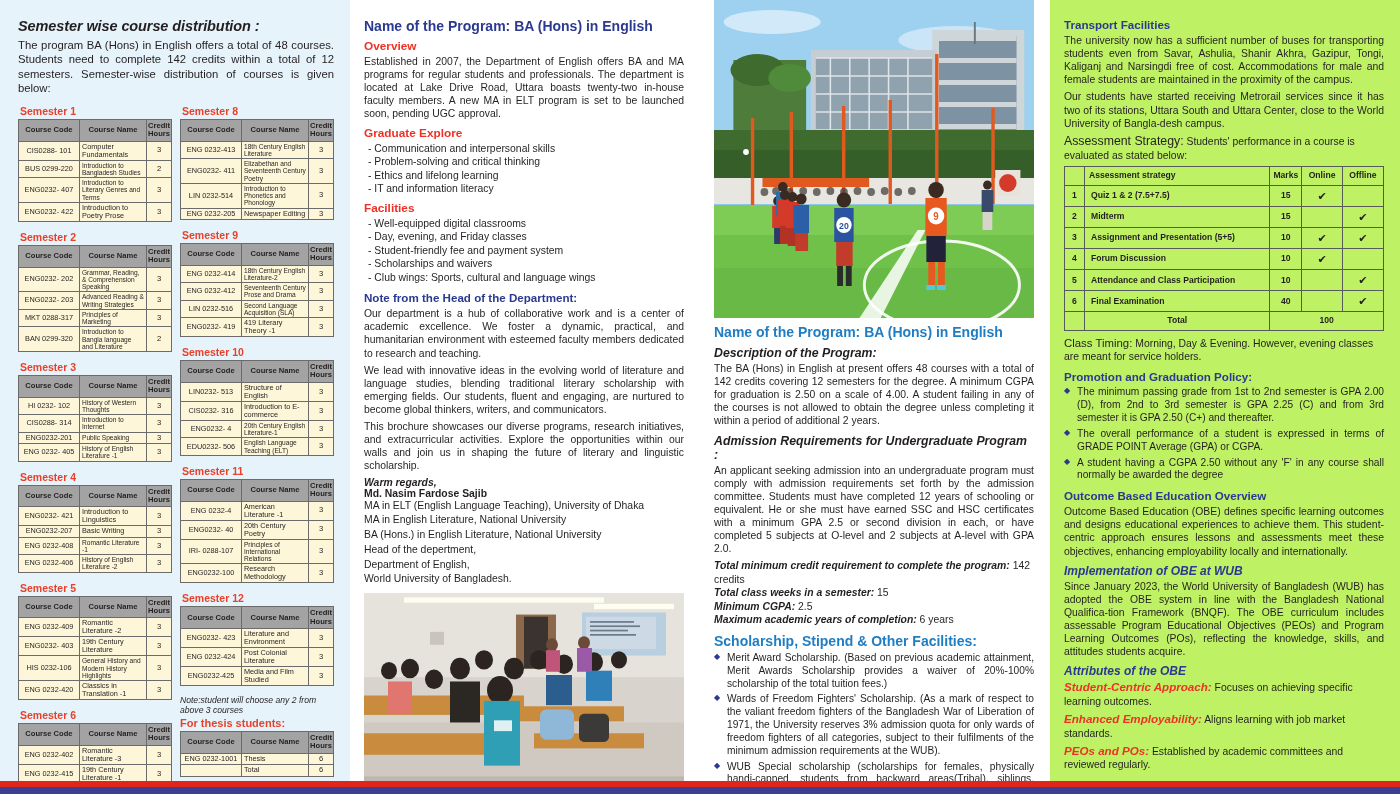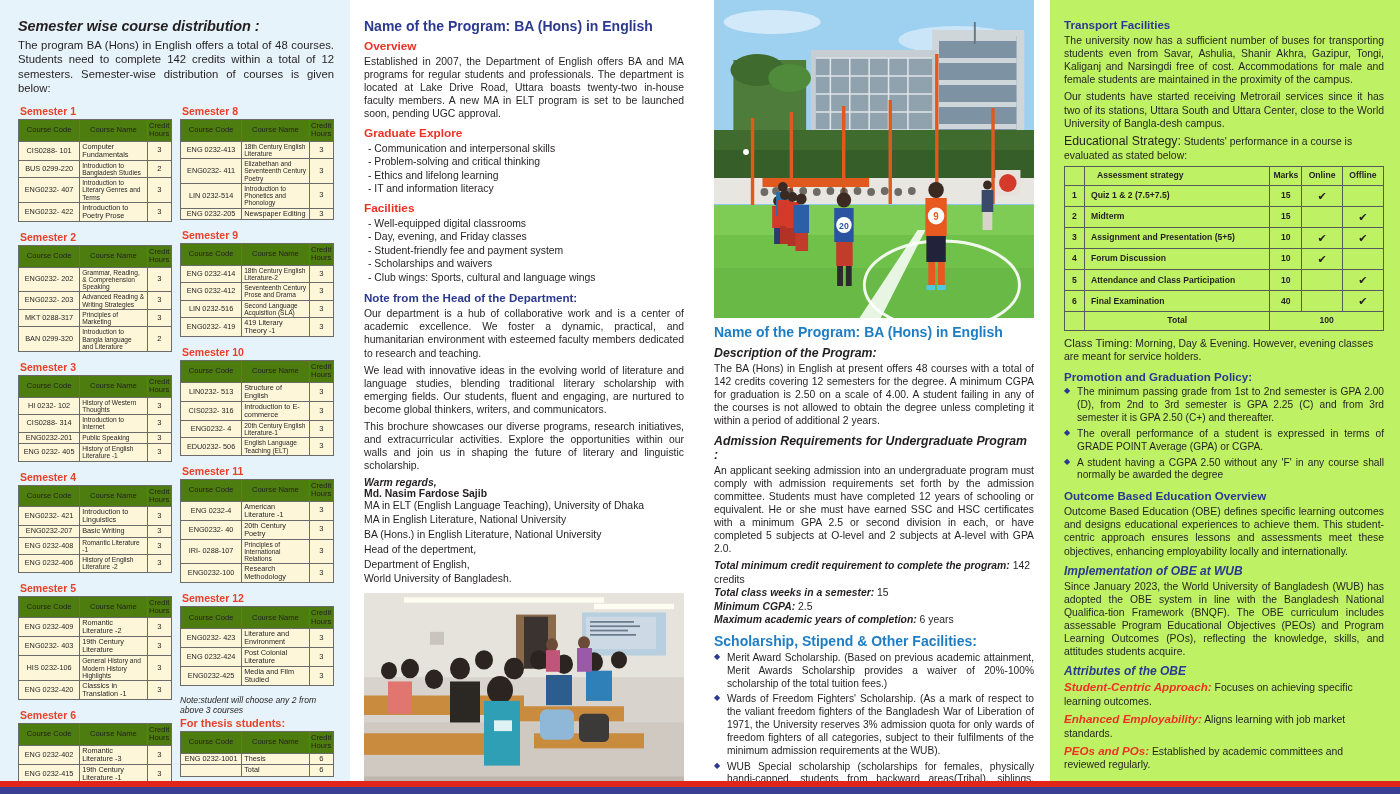--- a/index.html
+++ b/index.html
@@ -40,21 +40,21 @@
 
   table.course {
     width: 100%; border-collapse: collapse; margin-bottom: 9px;
     border: 1.2px solid #4a4a4a;
   }
   table.course th, table.course td {
     border: 0.8px solid #6b6b6b; padding: 1px 2px;
     font-size: 7.1px; color: #231f20; line-height: 1.1;
   }
   table.course thead th {
-    background: #4d7c0f; font-weight: normal; 
+    background: #a3a3a3; font-weight: bold; 
     font-size: 7.6px; padding: 2px 1px;
   }
   table.course tbody td { background: #fdf6d8; }
   table.course td.code { text-align: center; width: 40%; font-size: 7.3px; }
   table.course td.name { text-align: left; width: 44%; font-size: 6.6px; }
   table.course td.name.big { font-size: 7.3px; }
   table.course td.cr { text-align: center; width: 16%; font-size: 7.6px; }
 
   .col2 { display: flex; gap: 8px; }
   .col2 > div { flex: 1 1 0; min-width: 0; }
@@ -88,21 +88,21 @@
   .photo-field { height: 318px; }
   .photo-class { height: 205px; margin-top: 6px; }
 
   
   table.assess { width: 100%; border-collapse: collapse; margin: 4px 0 5px 0; }
   table.assess th, table.assess td {
     border: 1px solid #58595b; font-size: 8.6px; color: #231f20;
     padding: 4px 3px; line-height: 1.1;
   }
   table.assess th { font-weight: bold; text-align: center; }
-  table.assess th.strategy { text-align: left; padding-left: 12px; margin-top: 32px; }
+  table.assess th.strategy { text-align: left; padding-left: 4px; margin-top: 32px; }
   table.assess td.num { text-align: center; width: 20px; font-weight: bold; }
   table.assess td.label { text-align: left; padding-left: 6px; font-weight: bold; }
   table.assess td.marks { text-align: center; width: 30px; font-weight: bold; }
   table.assess td.tick { text-align: center; font-size: 11px; }
   table.assess td.totlbl { text-align: center; font-weight: bold; }
   table.assess td.totval { text-align: center; font-weight: bold; }
 
   .inline-red-it { font-style: italic; font-weight: bold; color: #ee3124; }
 </style>
 </head>
@@ -725,21 +725,21 @@
   </div>
 
   <div class="panel panel-4">
     <h2 class="blue-h" style="margin-top:0;">Transport Facilities</h2>
     <div id="transport-paras">
         <p class="body">The university now has a sufficient number of buses for transporting students even from Savar, Ashulia, Shanir Akhra, Gazipur, Tongi, Kaliganj and Narsingdi free of cost. Accommodations for male and female students are maintained in the proximity of the campus.</p>
         <p class="body">Our students have started receiving Metrorail services since it has two of its stations, Uttara South and Uttara Center, close to the World University of Bangla-desh campus.</p>
       </div>
 
     <p class="body left">
-      <span class="blk-it" style="font-size:12.3px;">Educational Strategy:</span><span> Students' performance in a course is evaluated as stated below:</span>
+      <span class="blk-it" style="font-size:12.3px;">Assessment Strategy:</span><span> Students' performance in a course is evaluated as stated below:</span>
     </p>
 
     <table class="assess">
       <thead>
         <tr>
           <th></th>
           <th class="strategy">Assessment strategy</th>
           <th>Marks</th>
           <th>Online</th>
           <th>Offline</th>

